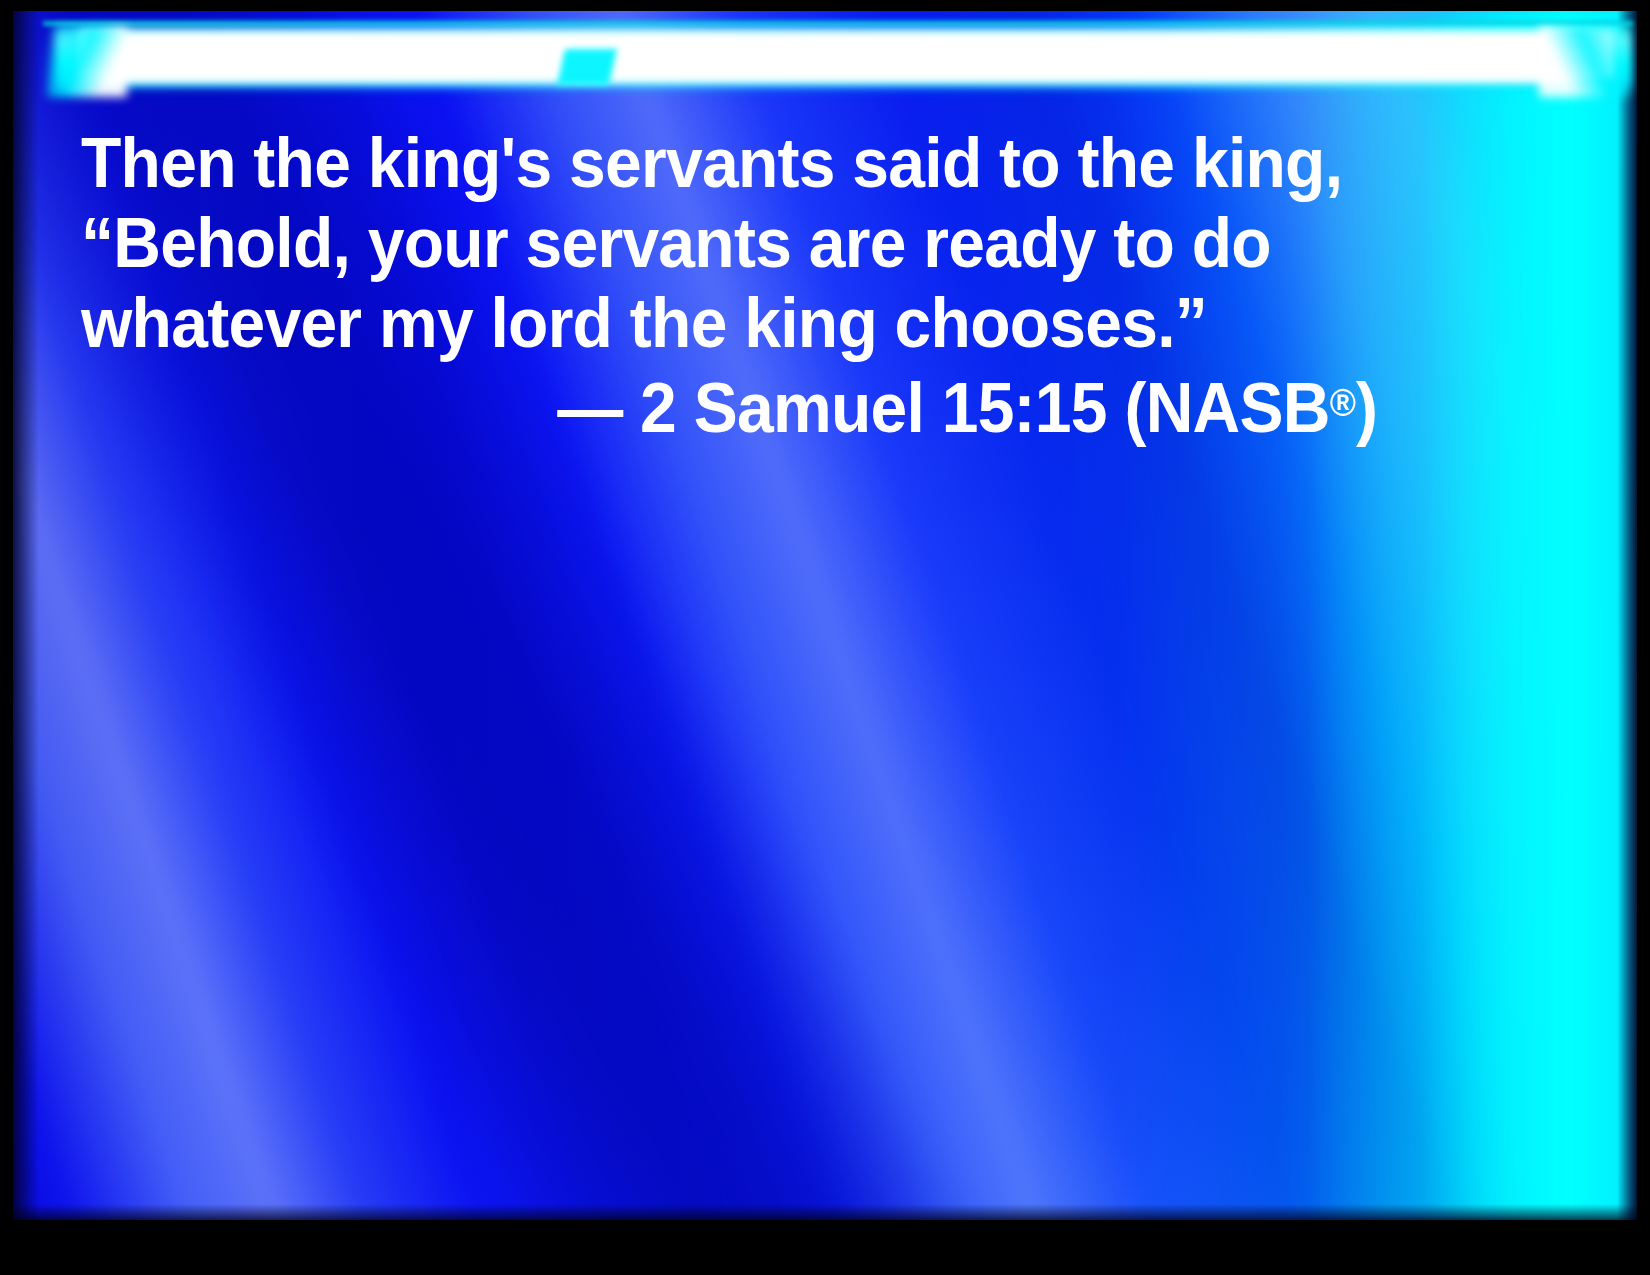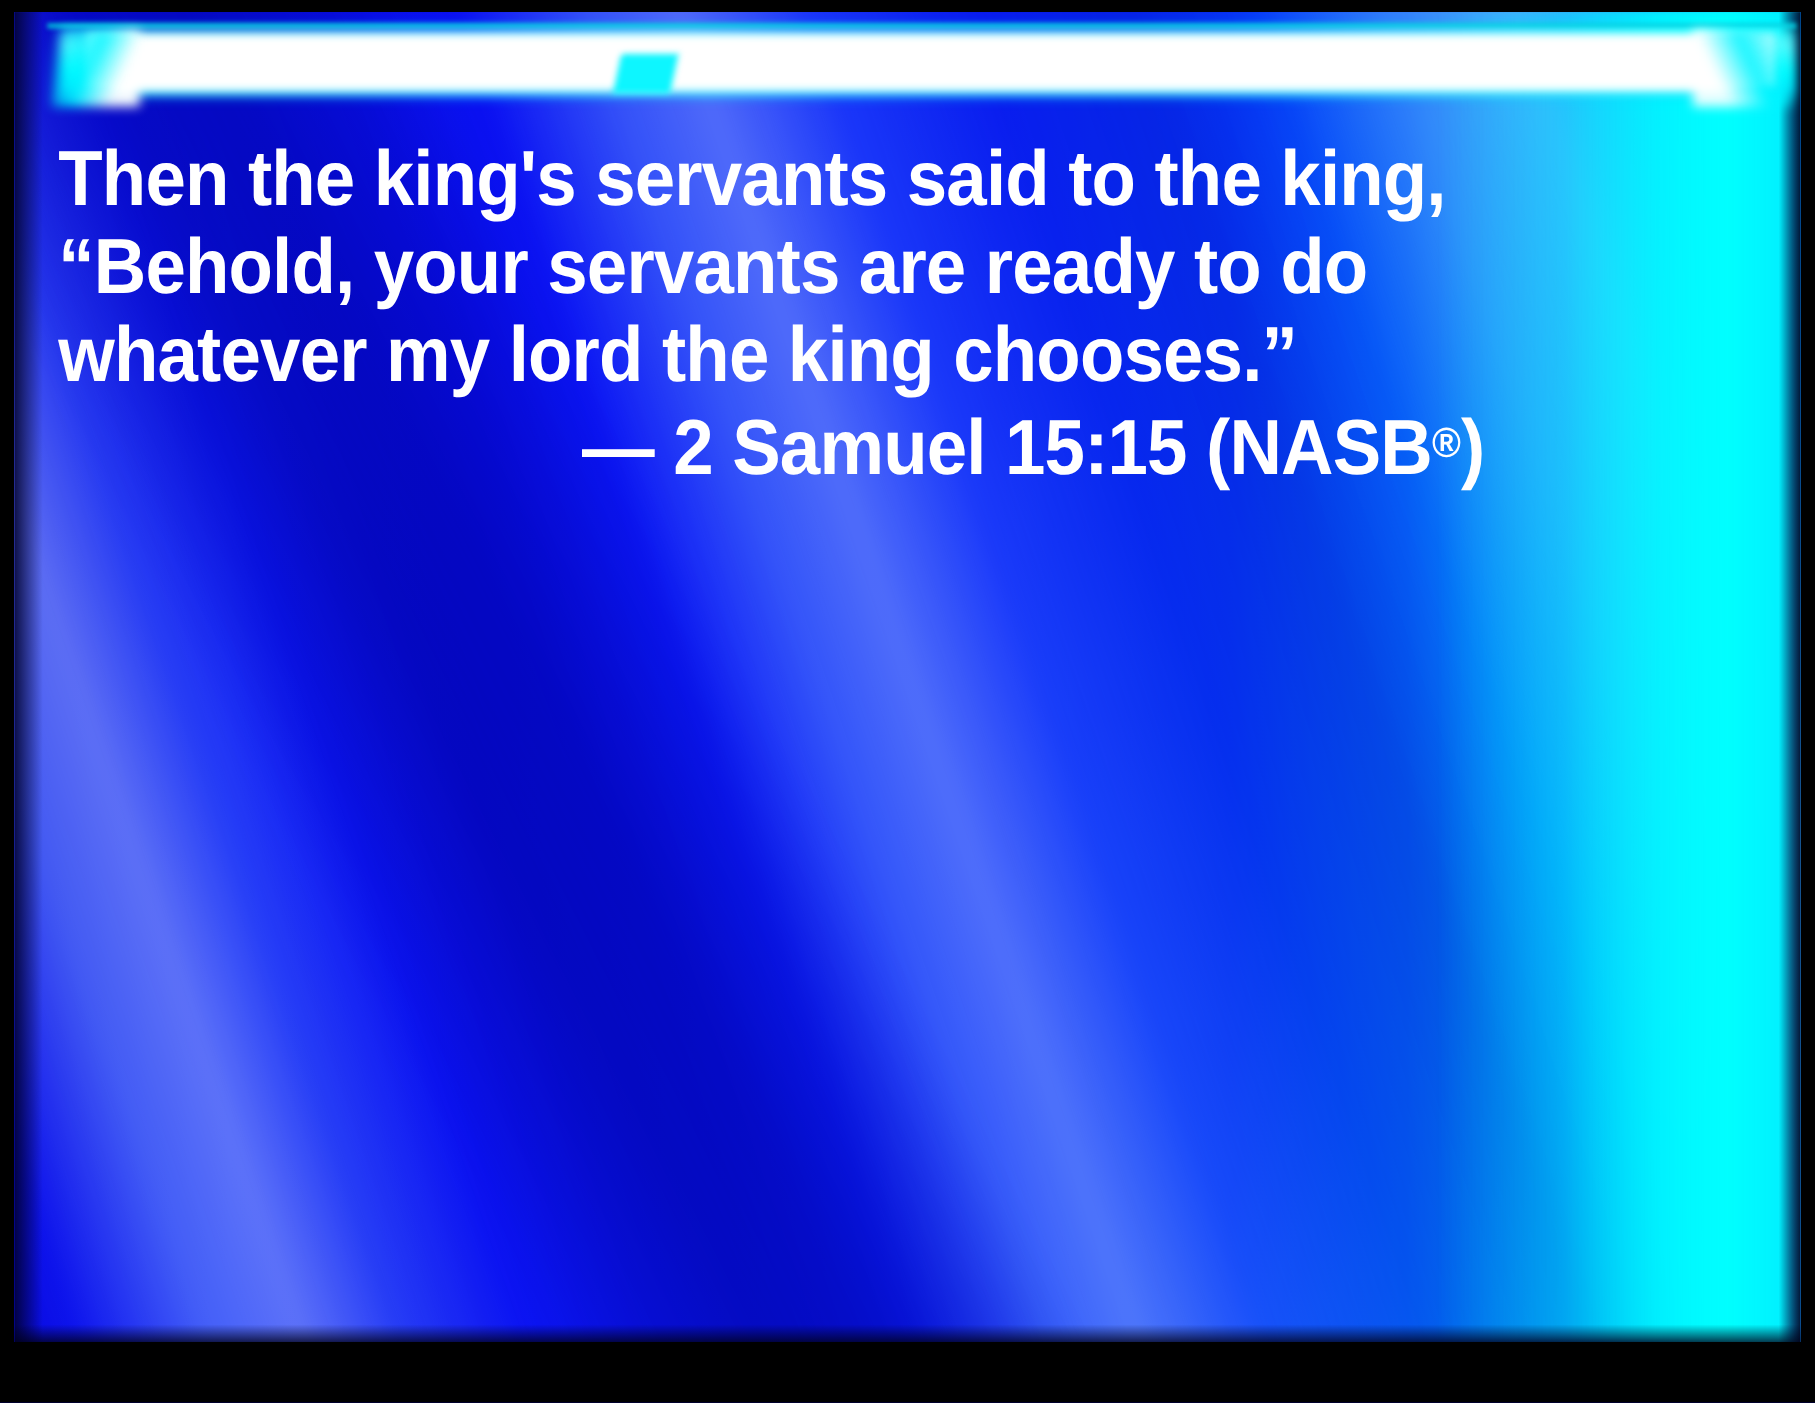--- a/index.html
+++ b/index.html
@@ -221,21 +221,21 @@
     background: rgba(0,200,220,0.85);
     filter: blur(2px);
   }
 
   
   #verse {
     position: absolute;
     left: 0;
     top: 0;
     width: 100%;
-    padding: 0 24px 0 40px;
+    padding: 0 24px 0 68px;
     box-sizing: border-box;
     z-index: 5;
   }
   .vline {
     color: #ffffff;
     font-weight: bold;
     font-size: 71px;
     line-height: 80px;
     letter-spacing: -0.8px;
     white-space: nowrap;

